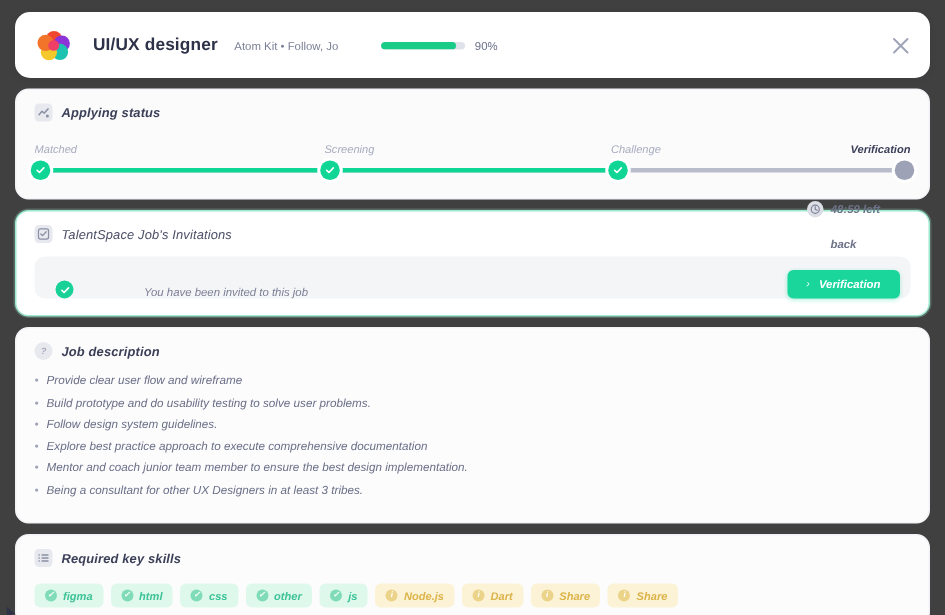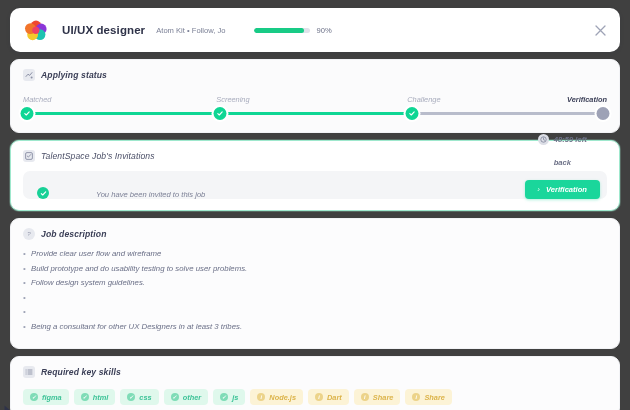--- a/index.html
+++ b/index.html
@@ -401,23 +401,25 @@
       <div class="bullet">
           <span class="dot">•</span>
           <span>Build prototype and do usability testing to solve user problems.</span>
         </div>
       <div class="bullet">
           <span class="dot">•</span>
           <span>Follow design system guidelines.</span>
         </div>
       <div class="bullet">
           <span class="dot">•</span>
-        </div>
-      <div class="bullet">
-          <span class="dot">•</span>
+          <span>Explore best practice approach to execute comprehensive documentation</span>
+        </div>
+      <div class="bullet">
+          <span class="dot">•</span>
+          <span>Mentor and coach junior team member to ensure the best design implementation.</span>
         </div>
       <div class="bullet">
           <span class="dot">•</span>
           <span>Being a consultant for other UX Designers in at least 3 tribes.</span>
         </div>
     </div>
   </div>
 
   <div class="card plain">
     <div class="sec-head">

